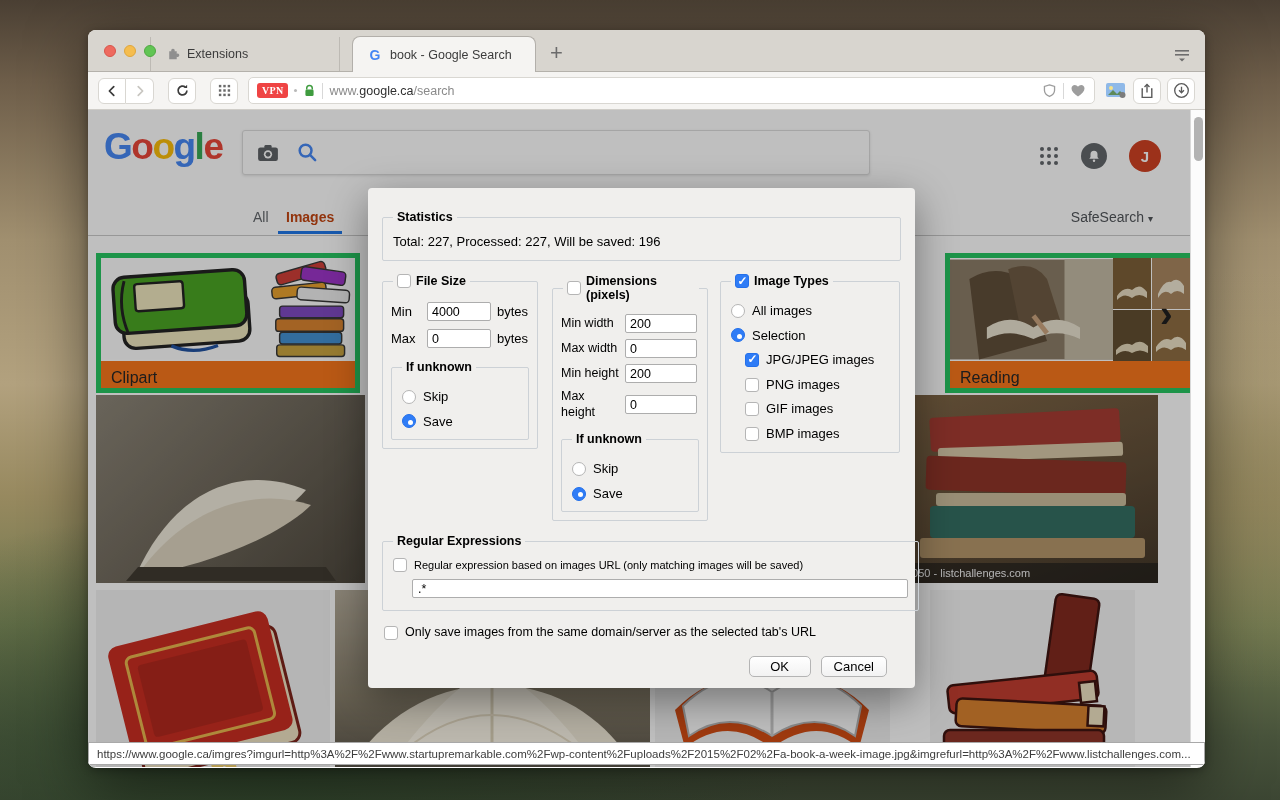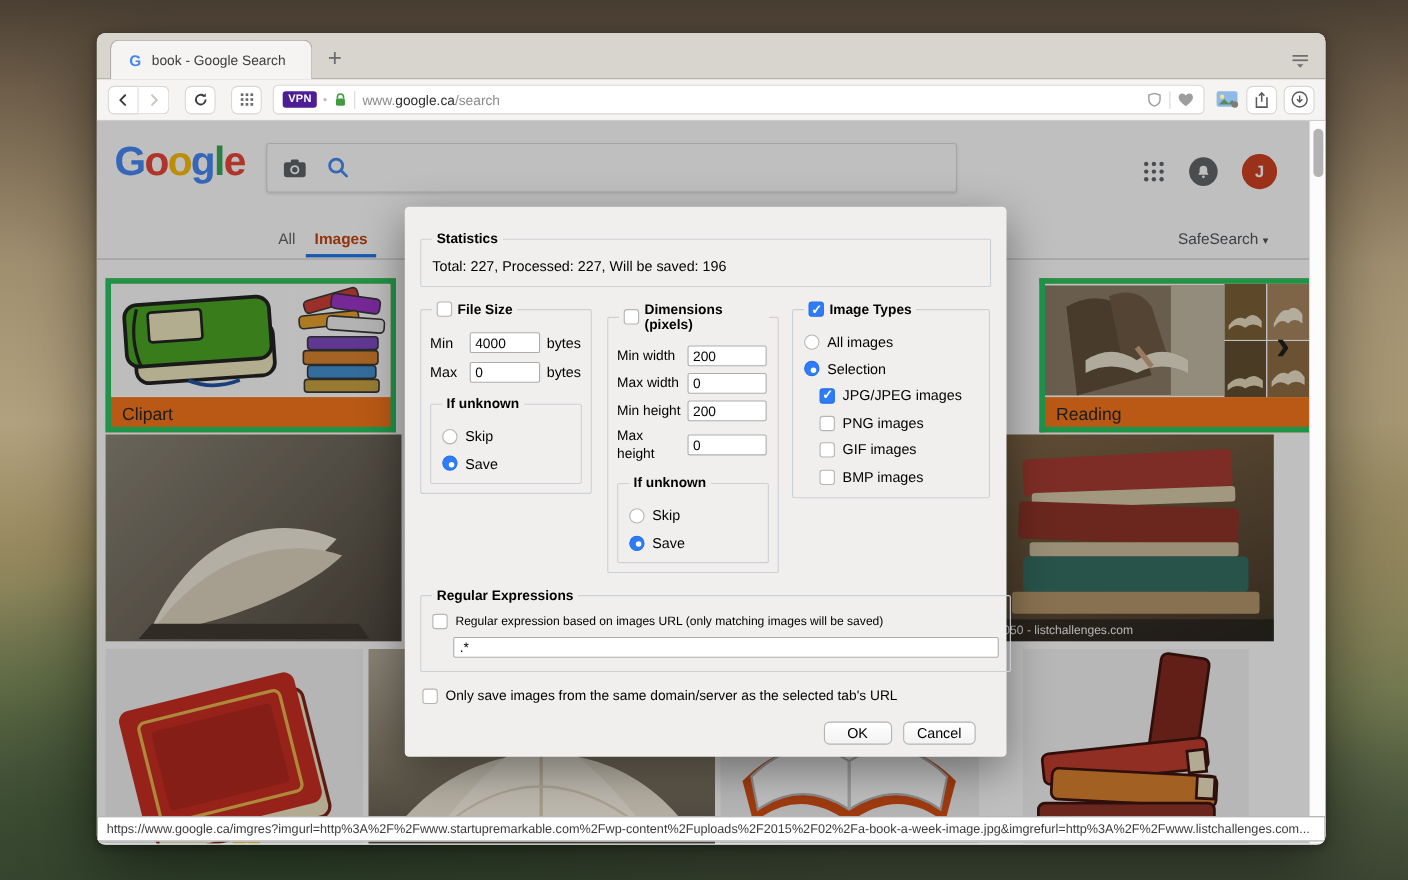--- a/index.html
+++ b/index.html
@@ -39,21 +39,21 @@
   .newtab { font-size:22px; color:#6b6b6b; font-weight:300; margin-left:14px; margin-bottom:7px; cursor:default; line-height:1; }
   .alltabs-icon { position:absolute; right:14px; bottom:9px; }
 
   
   .toolbar { height:38px; background:#f5f4f2; border-bottom:1px solid #cfcdc8; display:flex; align-items:center; padding:0 10px; gap:6px; }
   .tb-btn { height:26px; min-width:28px; background:#fff; border:1px solid #d9d7d2; border-radius:6px; display:flex; align-items:center; justify-content:center; }
   .pair { display:flex; }
   .pair .tb-btn:first-child { border-radius:6px 0 0 6px; }
   .pair .tb-btn:last-child { border-radius:0 6px 6px 0; border-left:none; }
   .urlbar { flex:1; height:27px; background:#fff; border:1px solid #d9d7d2; border-radius:5px; display:flex; align-items:center; padding:0 8px; gap:6px; margin:0 4px; }
-  .vpn-badge { background:#4c1d95; color:#fff; font-size:10px; font-weight:bold; padding:2px 5px; border-radius:3px; letter-spacing:.3px; }
+  .vpn-badge { background:#ef4444; color:#fff; font-size:10px; font-weight:bold; padding:2px 5px; border-radius:3px; letter-spacing:.3px;font-family:Liberation Serif, serif; }
   .tiny-dot { width:3px; height:3px; border-radius:50%; background:#b9b9b9; }
   .url-sep { width:1px; height:16px; background:#d8d8d8; }
   .url-text { font-size:12.5px; color:#8a8a8a; flex:1; white-space:nowrap; overflow:hidden; }
   .url-text .domain { color:#2f2f2f; }
   .urlbar-right { display:flex; align-items:center; gap:6px; }
 
   
   .content { position:relative; height:657px; background:#fff; overflow:hidden; }
   .page { position:absolute; inset:0; }
   .dim { position:absolute; inset:0; background:rgba(18,18,18,.27); z-index:10; }
@@ -143,20 +143,26 @@
 </head>
 <body>
 
 <div class="window">
 
   <div class="tabbar">
     <div class="traffic">
       <div class="light red"></div>
       <div class="light yellow"></div>
       <div class="light green"></div>
+    </div>
+    <div class="tab inactive">
+      <svg class="puzzle-glyph" viewBox="0 0 16 16">
+        <path d="M4.5 4.5h2.3a1.9 1.9 0 1 1 3.4 0h2.3v2.6a1.9 1.9 0 1 1 0 3.4v2.6h-8z" fill="#8f8f8f"></path>
+      </svg>
+      <span>Extensions</span>
     </div>
     <div class="tab active">
       <span class="favicon-g">G</span>
       <span>book - Google Search</span>
     </div>
     <div class="newtab">+</div>
     <svg class="alltabs-icon" width="18" height="14" viewBox="0 0 18 14">
       <rect x="2" y="2" width="14" height="1.6" fill="#6e6e6e"></rect>
       <rect x="2" y="6" width="14" height="1.6" fill="#6e6e6e"></rect>
       <path d="M6 10.5h6l-3 3z" fill="#6e6e6e"></path>

